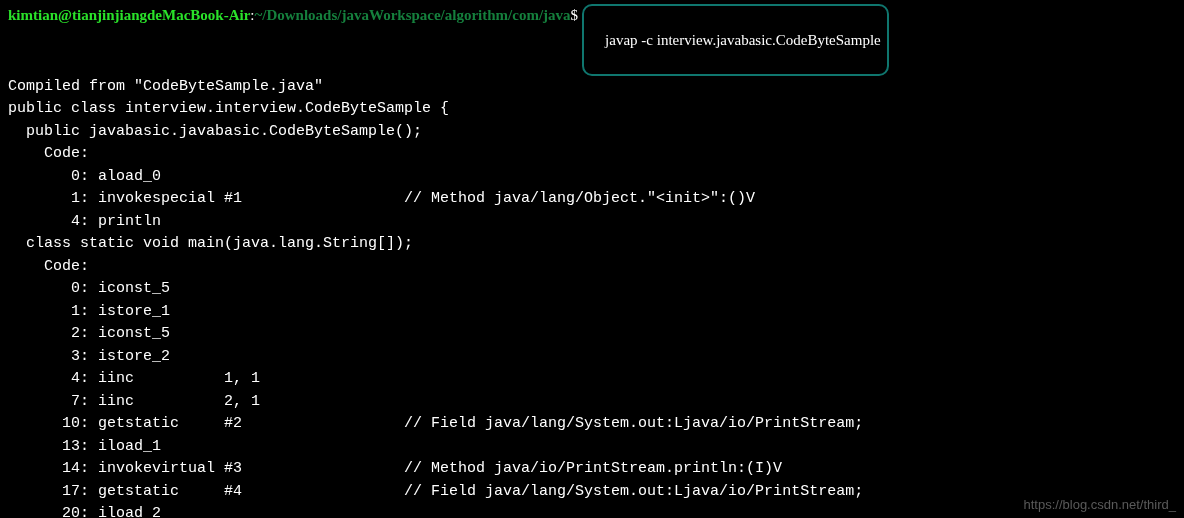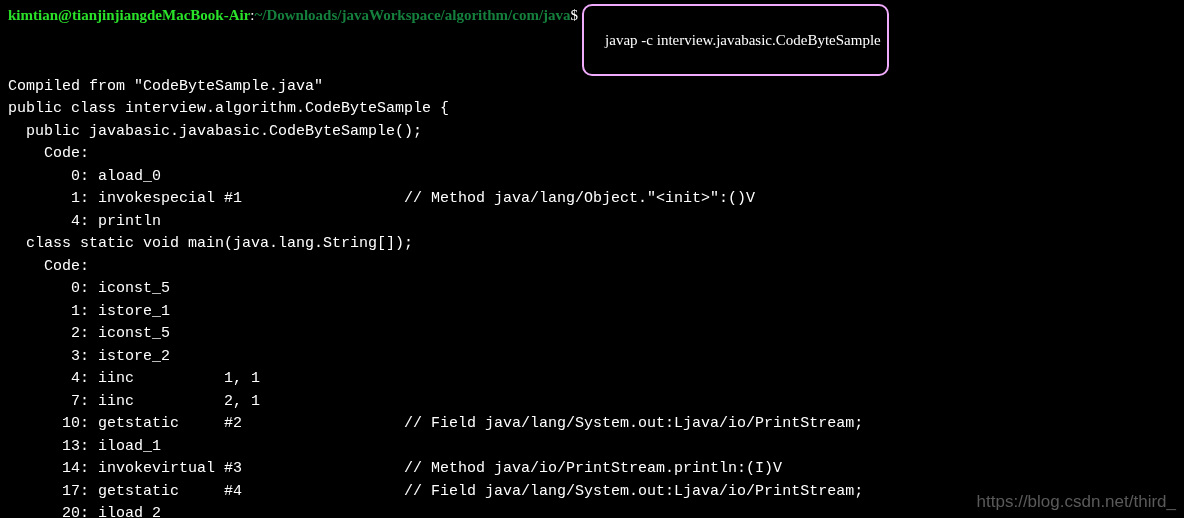--- a/index.html
+++ b/index.html
@@ -30,54 +30,54 @@
       font-weight: bold;
     }
     .path {
       color: #15803d;
       font-weight: bold;
     }
     .dollar {
       color: #fff;
     }
     .command-box {
-      border: 2px solid #f0abfc;
+      border: 2px solid #0f766e;
       border-radius: 10px;
       padding: 0 6px;
       margin-left: 4px;
       display: inline-block;
     }
     .command-text {
       color: #fff;
     }
     .output {
       white-space: pre;
       color: #fff;
     }
     .watermark {
       position: absolute;
       bottom: 4px;
       right: 8px;
       color: #5a5a5a;
-      font-size: 17px;
+      font-size: 13px;
       font-family: Arial, sans-serif;
     }
   </style>
 </head>
 <body>
 
 <div class="prompt-line">
   <span class="user-host">kimtian@tianjinjiangdeMacBook-Air</span><span class="dollar">:</span><span class="path">~/Downloads/javaWorkspace/algorithm/com/java</span><span class="dollar">$</span>
   <span class="command-box">
     <span class="command-text">javap -c interview.javabasic.CodeByteSample</span>
   </span>
 </div>
 
 <div class="output">Compiled from "CodeByteSample.java"</div>
-<div class="output">public class interview.algorithm.CodeByteSample {</div>
+<div class="output">public class interview.interview.CodeByteSample {</div>
 <div class="output">  public javabasic.javabasic.CodeByteSample();</div>
 <div class="output">    Code:</div>
 <div class="output">       0: aload_0</div>
 <div class="output">       1: invokespecial #1                  // Method java/lang/Object."&lt;init&gt;":()V</div>
 <div class="output">       4: println</div>
 <div class="output"></div>
 <div class="output">  class static void main(java.lang.String[]);</div>
 <div class="output">    Code:</div>
 <div class="output">       0: iconst_5</div>
 <div class="output">       1: istore_1</div>

